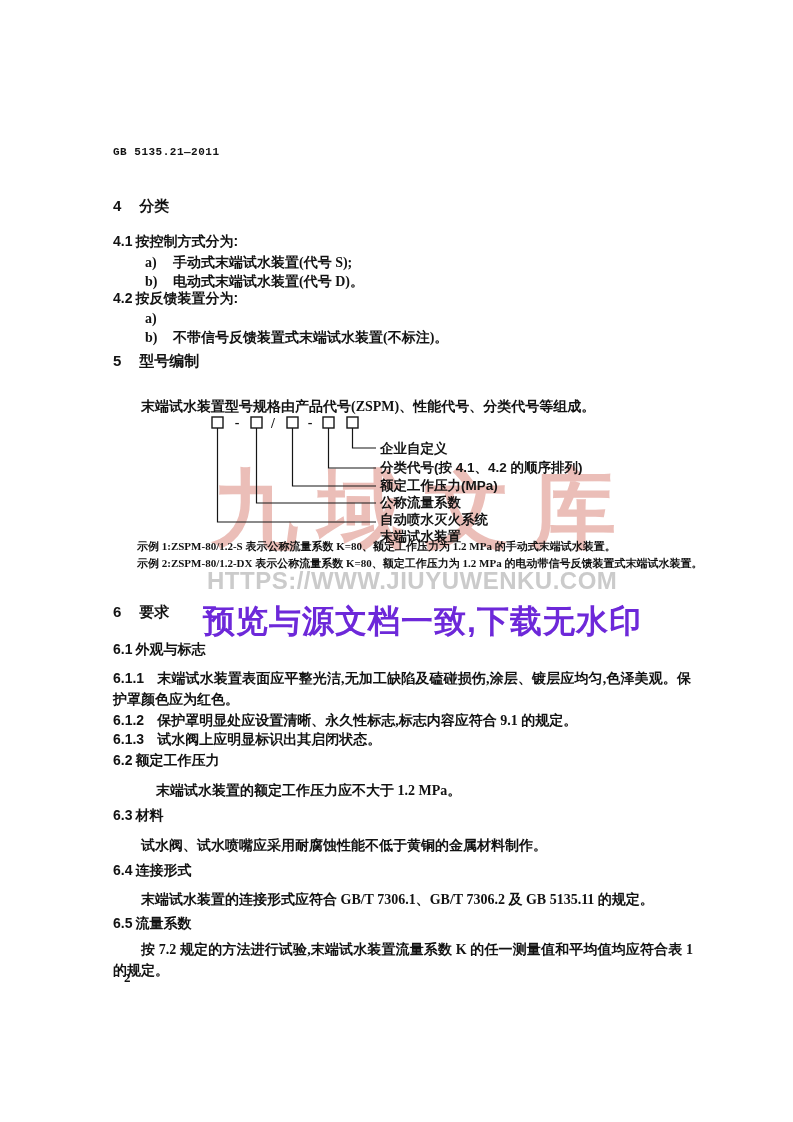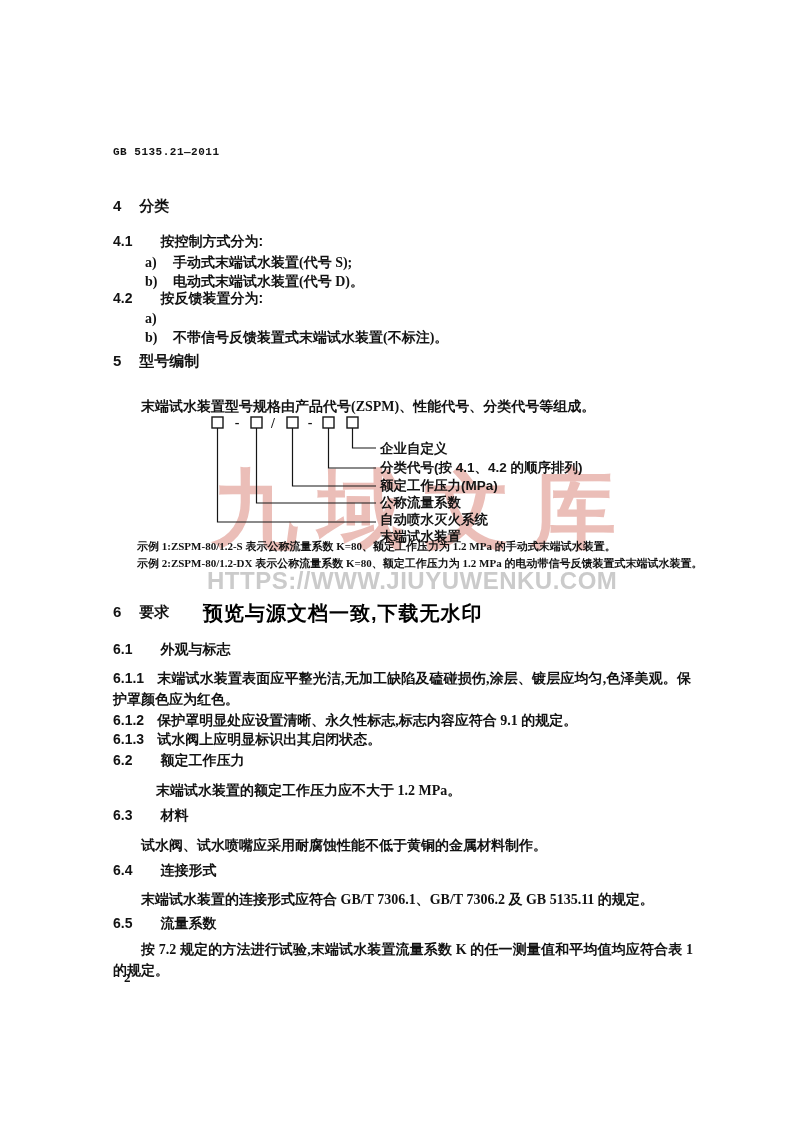--- a/index.html
+++ b/index.html
@@ -6,35 +6,35 @@
   .page {
     position:relative; width:793px; height:1122px; background:#ffffff;
     font-family:"Liberation Serif","DejaVu Serif",serif;
     color:#121212; overflow:hidden;
   }
   .abs { position:absolute; }
   
   .sec-title { font-family:"Liberation Sans","DejaVu Sans",sans-serif; font-weight:700; font-size:15px; }
   .sec-title .num { display:inline-block; margin-right:18px; }
   .clause-title { font-family:"Liberation Sans","DejaVu Sans",sans-serif; font-weight:700; font-size:14px; }
-  .clause-title .num { display:inline-block; margin-right:28px; }
+  .clause-title .num { display:inline-block; margin-right:3px; }
   
   .t { font-size:14px; line-height:21px; font-weight:600; text-align:justify; }
   .cnum { font-family:"Liberation Sans","DejaVu Sans",sans-serif; font-weight:700; margin-right:13px; }
   .doccode { font-family:Liberation Mono, monospace; font-weight:700; font-size:11px; letter-spacing:0.5px; }
   .list-item { display:flex; font-size:14px; line-height:19px; font-weight:600; }
   .list-item .lbl { width:28px; flex:none; }
   .examples { font-size:11px; line-height:17px; font-weight:600; }
   .ex-hang { padding-left:28px; text-indent:-28px; }
   .pageno { font-size:13px; font-weight:600; }
   
   .wm { font-family:"Liberation Sans","DejaVu Sans",sans-serif; font-weight:700; white-space:nowrap; pointer-events:none; }
   .wm-big { font-size:86px; letter-spacing:20px; color:rgba(216,125,114,0.50); }
   .wm-url { font-size:24px; letter-spacing:0.5px; color:#cbcbcb; }
-  .wm-slogan { font-size:20px; letter-spacing:1px; color:#000000;text-align:center; }
+  .wm-slogan { font-size:32px; letter-spacing:1px; color:#6d28d9;text-align:center; }
   .content { position:relative; z-index:2; }
   .wm-layer { position:absolute; inset:0; z-index:1;padding-left:6px; }
   svg text { font-family:"Liberation Sans","DejaVu Sans",sans-serif; font-weight:700; font-size:13.5px; fill:#141414; }
   svg text.sep { font-family:"Liberation Serif","DejaVu Serif",serif; font-size:14px; font-weight:600; }
 </style>
 </head>
 <body>
 
 <div class="page">
 

